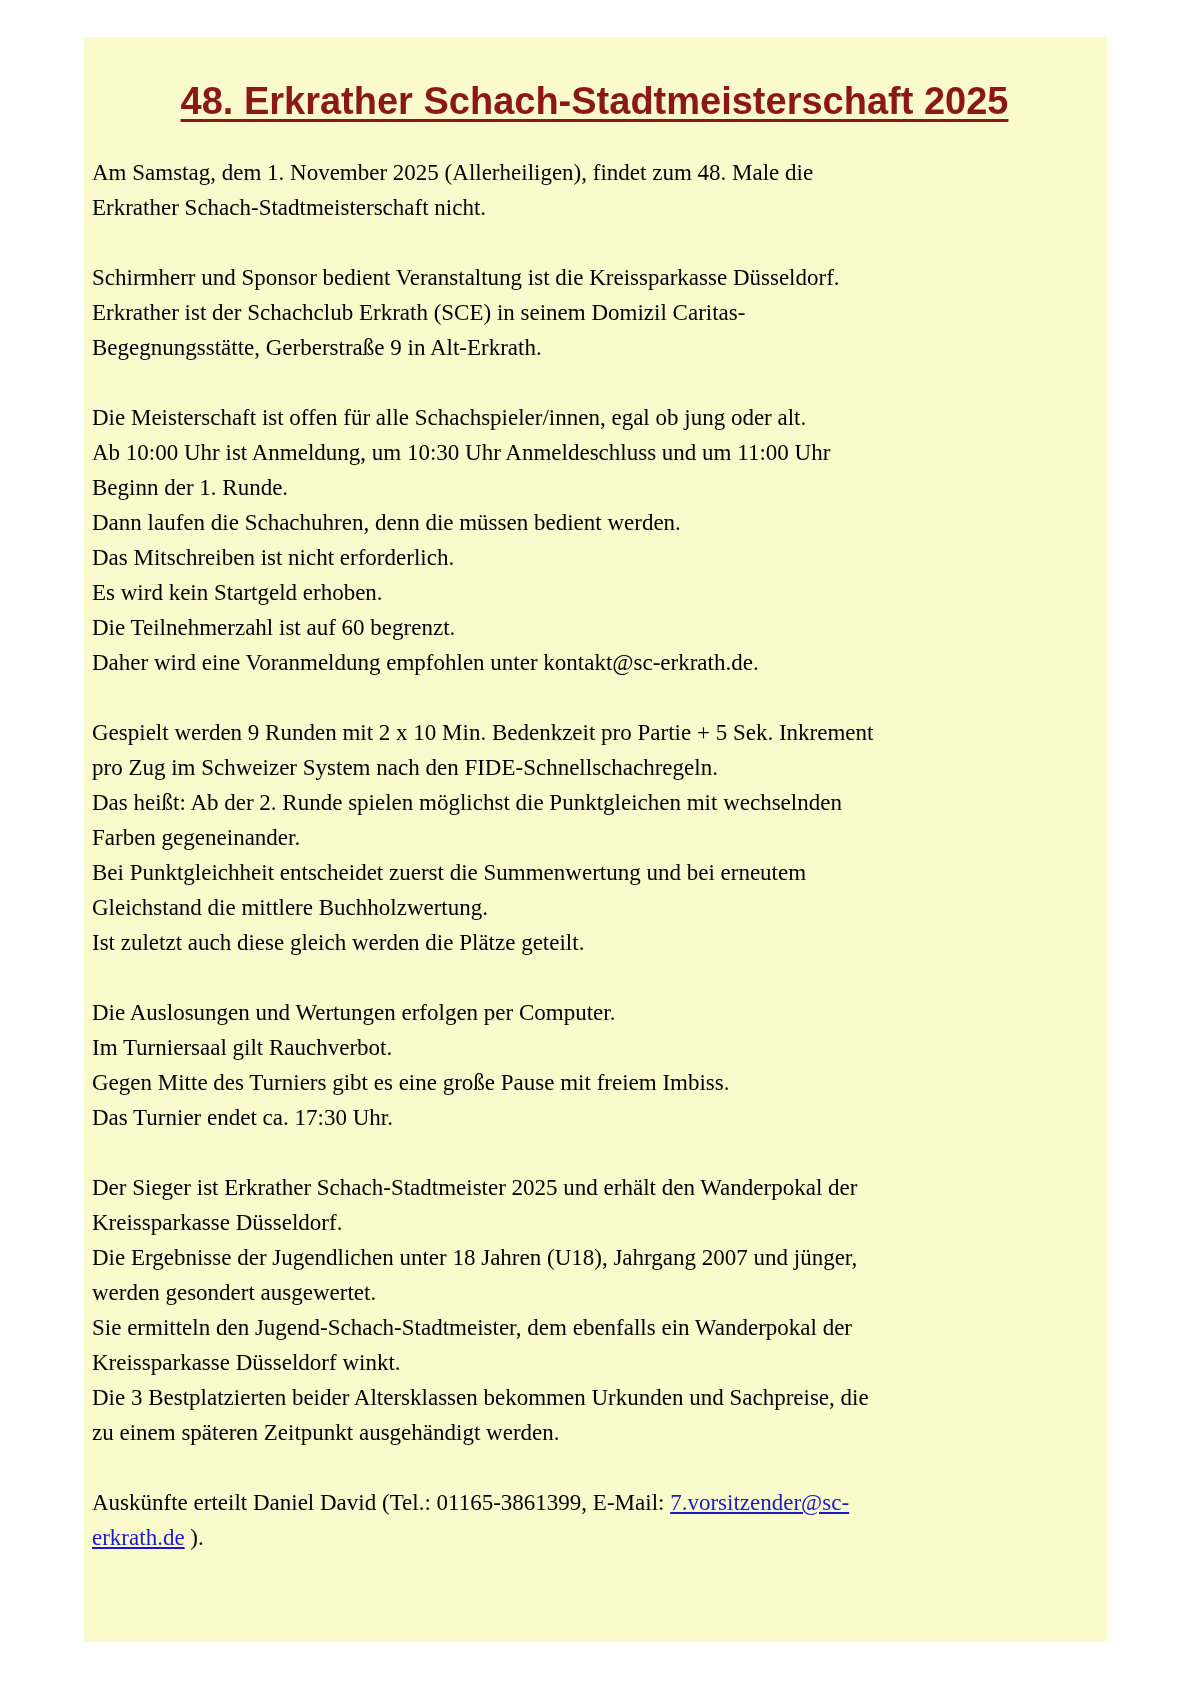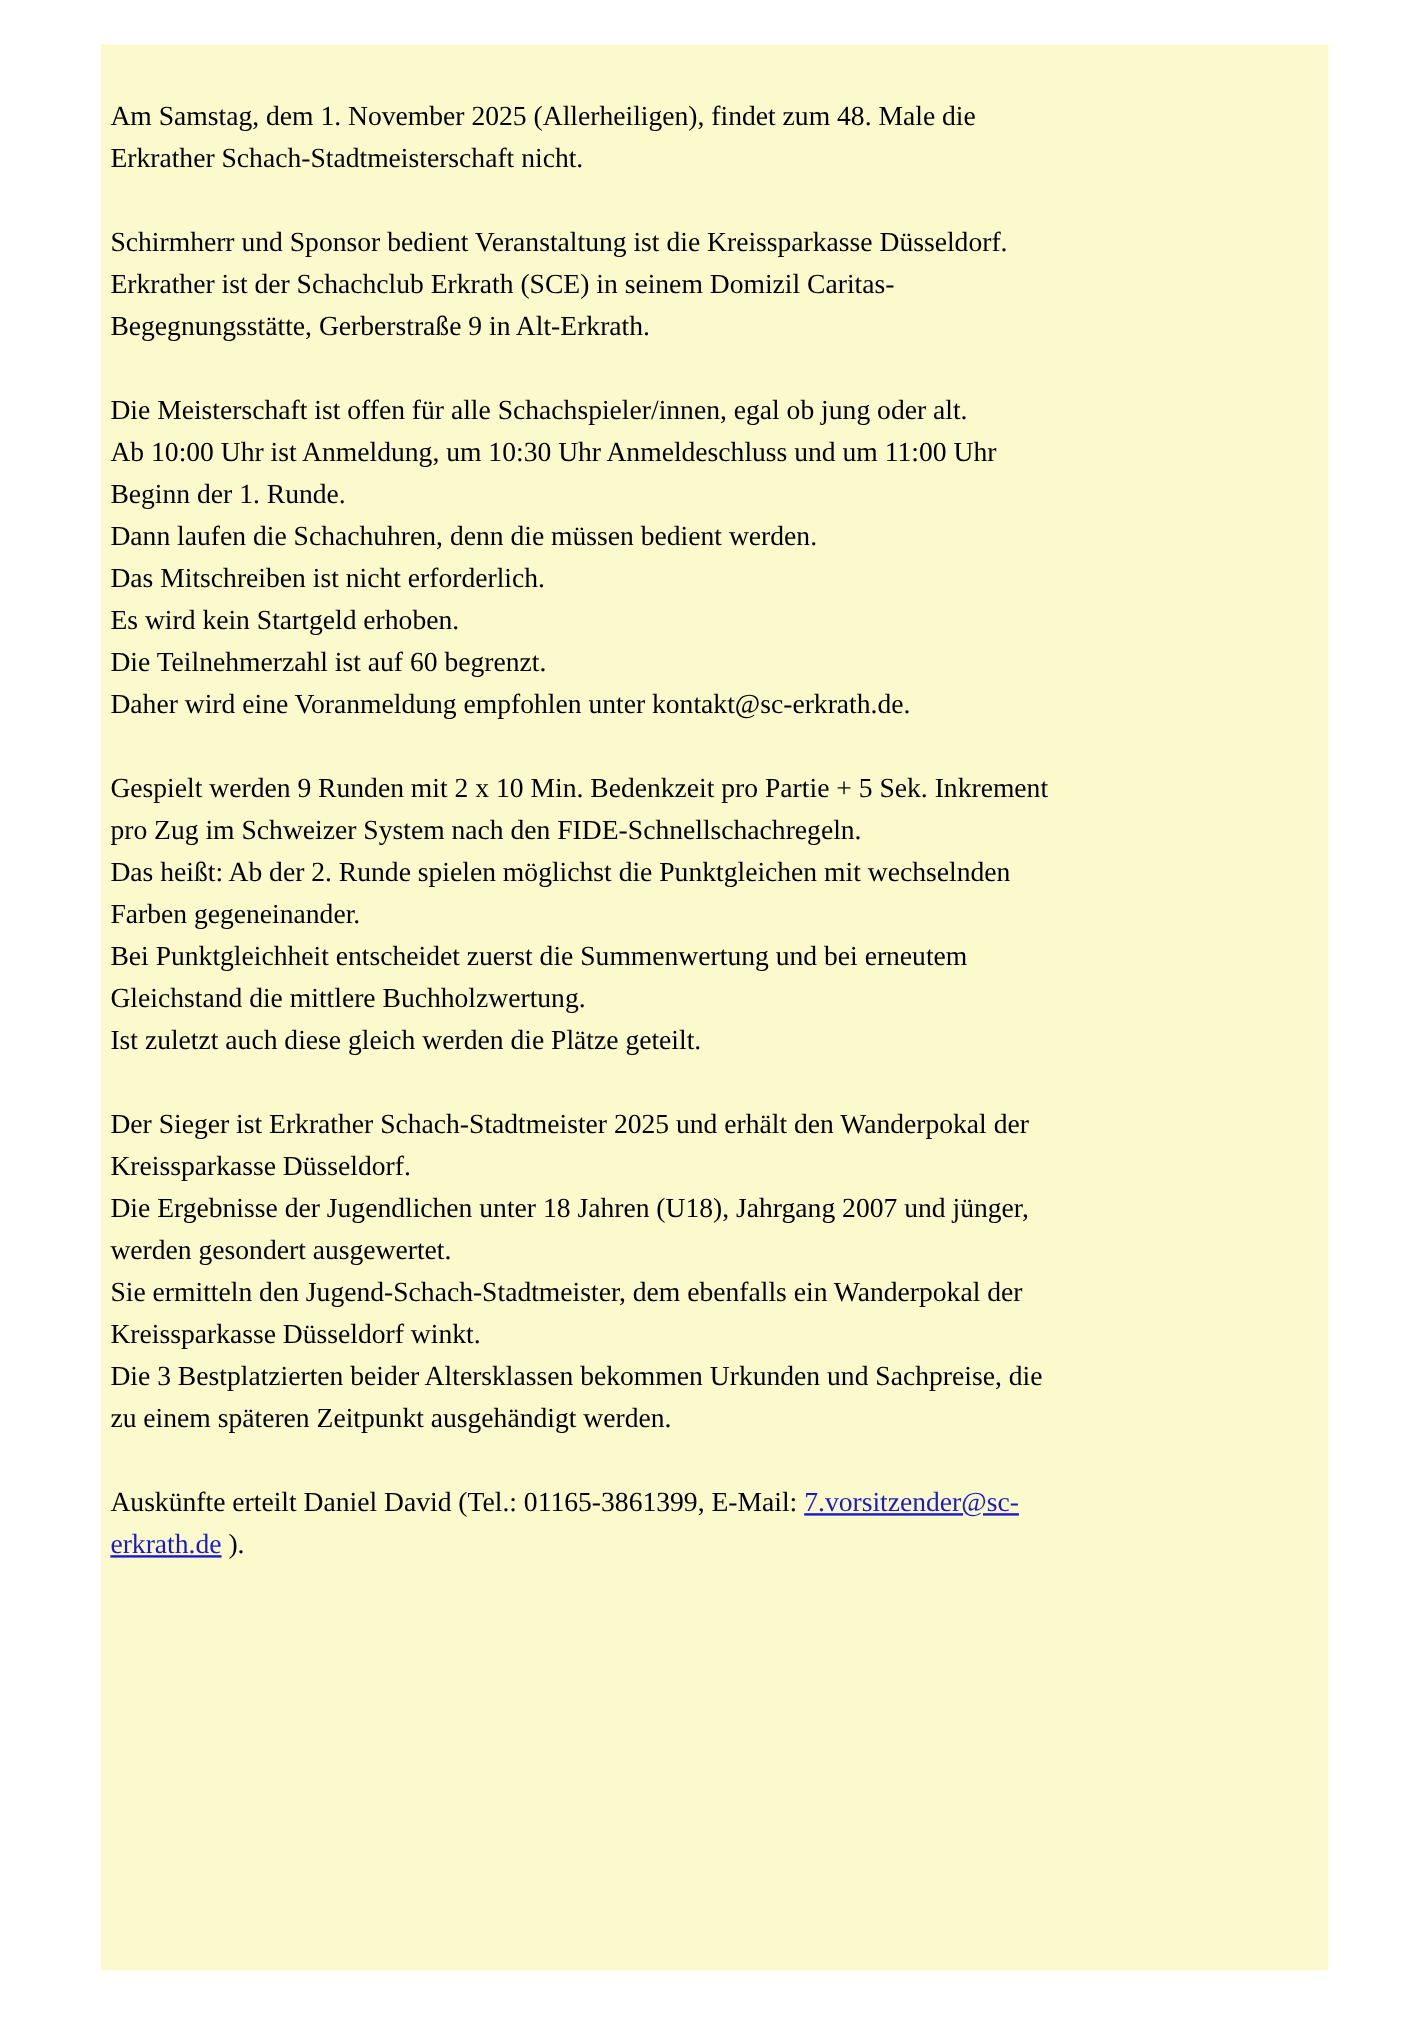--- a/index.html
+++ b/index.html
@@ -48,27 +48,29 @@
     color: #1A1ACC;
     text-decoration: underline;
     cursor: pointer;
   }
 </style>
 </head>
 <body>
 
 <div class="sheet">
 
+  <h1 class="doc-title">48. Erkrather Schach-Stadtmeisterschaft 2025</h1>
 
   <p class="body-para"><span>Am Samstag, dem 1. November 2025 (Allerheiligen), findet zum 48. Male die</span><br><span>Erkrather Schach-Stadtmeisterschaft nicht.</span></p>
 
   <p class="body-para"><span>Schirmherr und Sponsor bedient Veranstaltung ist die Kreissparkasse Düsseldorf.</span><br><span>Erkrather ist der Schachclub Erkrath (SCE) in seinem Domizil Caritas-</span><br><span>Begegnungsstätte, Gerberstraße 9 in Alt-Erkrath.</span></p>
 
   <p class="body-para"><span>Die Meisterschaft ist offen für alle Schachspieler/innen, egal ob jung oder alt.</span><br><span>Ab 10:00 Uhr ist Anmeldung, um 10:30 Uhr Anmeldeschluss und um 11:00 Uhr</span><br><span>Beginn der 1. Runde.</span><br><span>Dann laufen die Schachuhren, denn die müssen bedient werden.</span><br><span>Das Mitschreiben ist nicht erforderlich.</span><br><span>Es wird kein Startgeld erhoben.</span><br><span>Die Teilnehmerzahl ist auf 60 begrenzt.</span><br><span>Daher wird eine Voranmeldung empfohlen unter kontakt@sc-erkrath.de.</span></p>
 
   <p class="body-para"><span>Gespielt werden 9 Runden mit 2 x 10 Min. Bedenkzeit pro Partie + 5 Sek. Inkrement</span><br><span>pro Zug im Schweizer System nach den FIDE-Schnellschachregeln.</span><br><span>Das heißt: Ab der 2. Runde spielen möglichst die Punktgleichen mit wechselnden</span><br><span>Farben gegeneinander.</span><br><span>Bei Punktgleichheit entscheidet zuerst die Summenwertung und bei erneutem</span><br><span>Gleichstand die mittlere Buchholzwertung.</span><br><span>Ist zuletzt auch diese gleich werden die Plätze geteilt.</span></p>
 
+  <p class="body-para"><span>Die Auslosungen und Wertungen erfolgen per Computer.</span><br><span>Im Turniersaal gilt Rauchverbot.</span><br><span>Gegen Mitte des Turniers gibt es eine große Pause mit freiem Imbiss.</span><br><span>Das Turnier endet ca. 17:30 Uhr.</span></p>
 
   <p class="body-para"><span>Der Sieger ist Erkrather Schach-Stadtmeister 2025 und erhält den Wanderpokal der</span><br><span>Kreissparkasse Düsseldorf.</span><br><span>Die Ergebnisse der Jugendlichen unter 18 Jahren (U18), Jahrgang 2007 und jünger,</span><br><span>werden gesondert ausgewertet.</span><br><span>Sie ermitteln den Jugend-Schach-Stadtmeister, dem ebenfalls ein Wanderpokal der</span><br><span>Kreissparkasse Düsseldorf winkt.</span><br><span>Die 3 Bestplatzierten beider Altersklassen bekommen Urkunden und Sachpreise, die</span><br><span>zu einem späteren Zeitpunkt ausgehändigt werden.</span></p>
 
   <p class="body-para"><span>Auskünfte erteilt Daniel David (Tel.: 01165-3861399, E-Mail: </span><a class="email-link"><span>7.vorsitzender@sc-</span><br><span>erkrath.de</span></a><span> ).</span></p>
 
 </div>
 
 </body></html>

